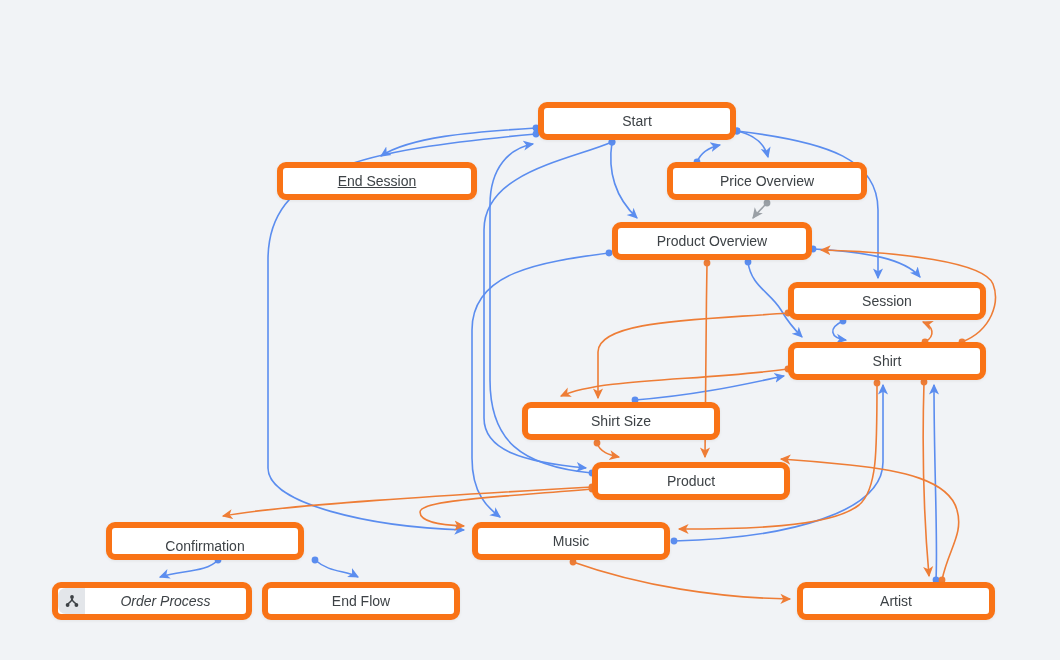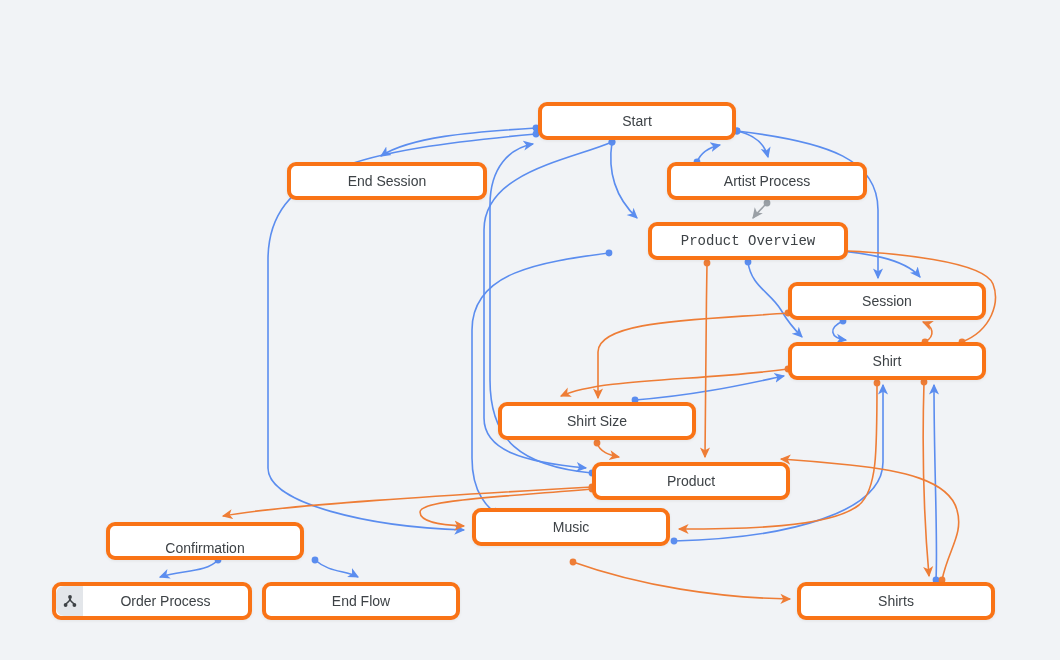--- a/index.html
+++ b/index.html
@@ -2,35 +2,35 @@
 <html><head>
 <meta charset="utf-8">
 <style>
   html,body{margin:0;padding:0;width:1060px;height:660px;overflow:hidden;}
   body{background:#f1f3f6;font-family:"Liberation Sans",sans-serif;}
   .canvas{position:relative;width:1060px;height:660px;}
   svg.edge-layer{position:absolute;left:0;top:0;width:1060px;height:660px;}
   .node{
     position:absolute;
     background:#ffffff;
-    border:4px solid #f97316;
+    border:6px solid #f97316;
     border-radius:9px;
     box-shadow:0 1px 3px rgba(60,64,67,0.08);
     display:flex;align-items:center;justify-content:center;
     font-size:14px;font-weight:500;color:#3d4246;
     box-sizing:border-box;
   }
   .node .label{flex:1;text-align:center;white-space:nowrap;}
   .node .icon-cell{
     width:27px;align-self:stretch;flex:none;
     background:#e3e6ea;
     border-radius:8px 0 0 8px;
     display:flex;align-items:center;justify-content:center;
   }
-  .node.has-icon .label{}
+  .node.has-icon .label{font-style:italic;}
 </style>
 </head>
 <body>
 
 <div class="canvas">
   <svg class="edge-layer">
     <defs>
       <marker id="arrow-blue" viewBox="0 0 10 10" refX="8" refY="5" markerWidth="7.5" markerHeight="7.5" orient="auto-start-reverse">
         <path d="M0,0.8 L9,5 L0,9.2 L2.4,5 Z" fill="#5b8def"></path>
       </marker>
@@ -101,59 +101,59 @@
         <path d="M925,342 C936,336 933,326 923,322" fill="none" stroke="#ee7d36" stroke-width="1.6" marker-end="url(#arrow-orange)"></path>
         <circle cx="925" cy="342" r="3.4" fill="#ee7d36"></circle>
         <path d="M924,382 C922,450 924,520 929,576" fill="none" stroke="#ee7d36" stroke-width="1.6" marker-end="url(#arrow-orange)"></path>
         <circle cx="924" cy="382" r="3.4" fill="#ee7d36"></circle>
       </g>
   </svg>
   <div id="node-layer">
       <div class="node" style="left: 538px; top: 102px; width: 198px; height: 38px;">
         <span class="label">Start</span>
       </div>
-      <div class="node" style="left: 287px; top: 162px; width: 200px; height: 38px;">
+      <div class="node" style="left: 277px; top: 162px; width: 200px; height: 38px; text-decoration: underline;">
         <span class="label">End Session</span>
       </div>
       <div class="node" style="left: 667px; top: 162px; width: 200px; height: 38px;">
-        <span class="label">Artist Process</span>
+        <span class="label">Price Overview</span>
       </div>
-      <div class="node" style="left: 648px; top: 222px; width: 200px; height: 38px; font-family: Liberation Mono, monospace;">
+      <div class="node" style="left: 612px; top: 222px; width: 200px; height: 38px;">
         <span class="label">Product Overview</span>
       </div>
       <div class="node" style="left: 788px; top: 282px; width: 198px; height: 38px;">
         <span class="label">Session</span>
       </div>
       <div class="node" style="left: 788px; top: 342px; width: 198px; height: 38px;">
         <span class="label">Shirt</span>
       </div>
-      <div class="node" style="left: 498px; top: 402px; width: 198px; height: 38px;">
+      <div class="node" style="left: 522px; top: 402px; width: 198px; height: 38px;">
         <span class="label">Shirt Size</span>
       </div>
       <div class="node" style="left: 592px; top: 462px; width: 198px; height: 38px; justify-content: flex-end;">
         <span class="label">Product</span>
       </div>
       <div class="node" style="left: 106px; top: 522px; width: 198px; height: 38px; align-items: flex-end;">
         <span class="label">Confirmation</span>
       </div>
-      <div class="node" style="left: 472px; top: 508px; width: 198px; height: 38px; justify-content: center;">
+      <div class="node" style="left: 472px; top: 522px; width: 198px; height: 38px; justify-content: center;">
         <span class="label">Music</span>
       </div>
       <div class="node has-icon" style="left: 52px; top: 582px; width: 200px; height: 38px;">
         <span class="icon-cell">
           <svg width="14" height="14" viewBox="0 0 14 14">
             <circle cx="7" cy="3" r="1.9" fill="#3d4246"></circle>
             <circle cx="2.6" cy="11" r="1.9" fill="#3d4246"></circle>
             <circle cx="11.4" cy="11" r="1.9" fill="#3d4246"></circle>
             <path d="M7,4.5 C7,7.5 4.5,8 3,10" stroke="#3d4246" stroke-width="1.5" fill="none"></path>
             <path d="M7,4.5 C7,7.5 9.5,8 11,10" stroke="#3d4246" stroke-width="1.5" fill="none"></path>
           </svg>
         </span>
         <span class="label">Order Process</span>
       </div>
       <div class="node" style="left: 262px; top: 582px; width: 198px; height: 38px;">
         <span class="label">End Flow</span>
       </div>
       <div class="node" style="left: 797px; top: 582px; width: 198px; height: 38px;">
-        <span class="label">Shirts</span>
+        <span class="label">Artist</span>
       </div>
     </div>
 </div>
 
 </body></html>

